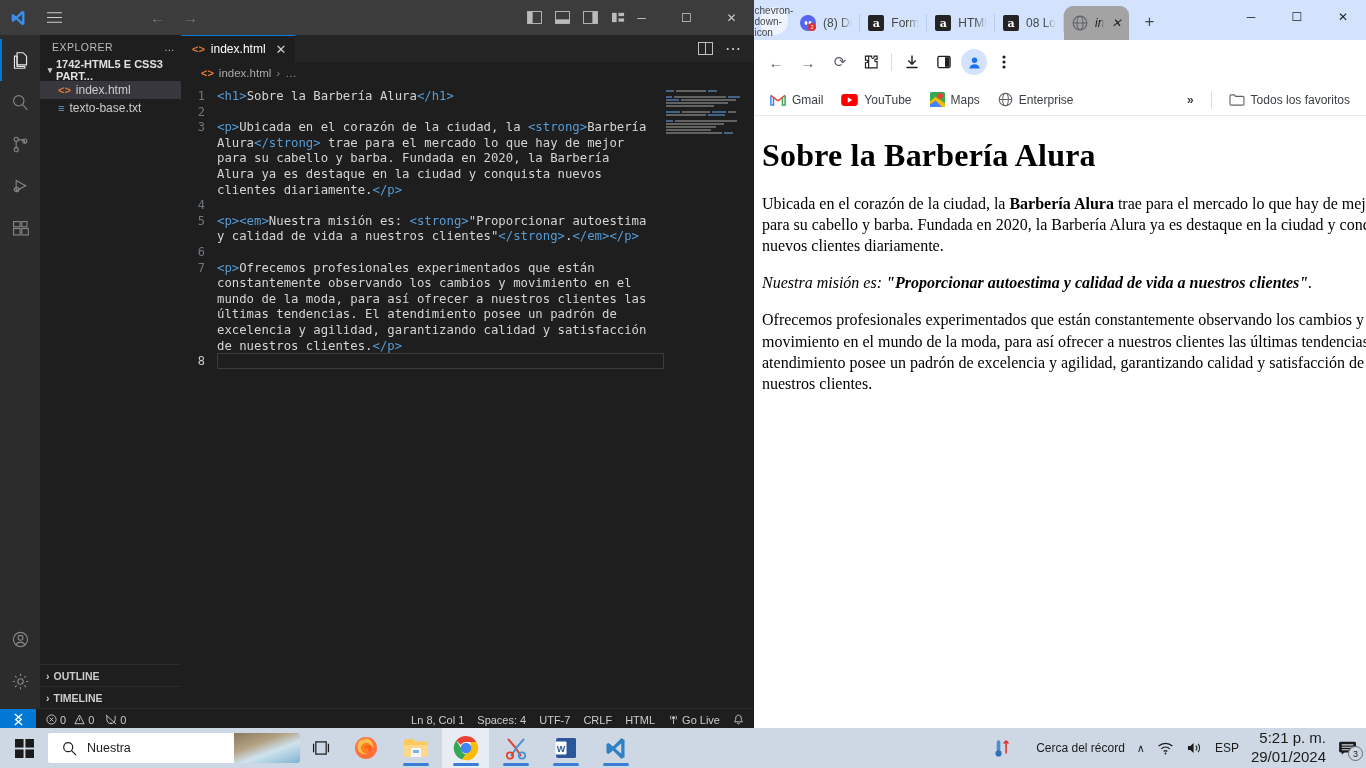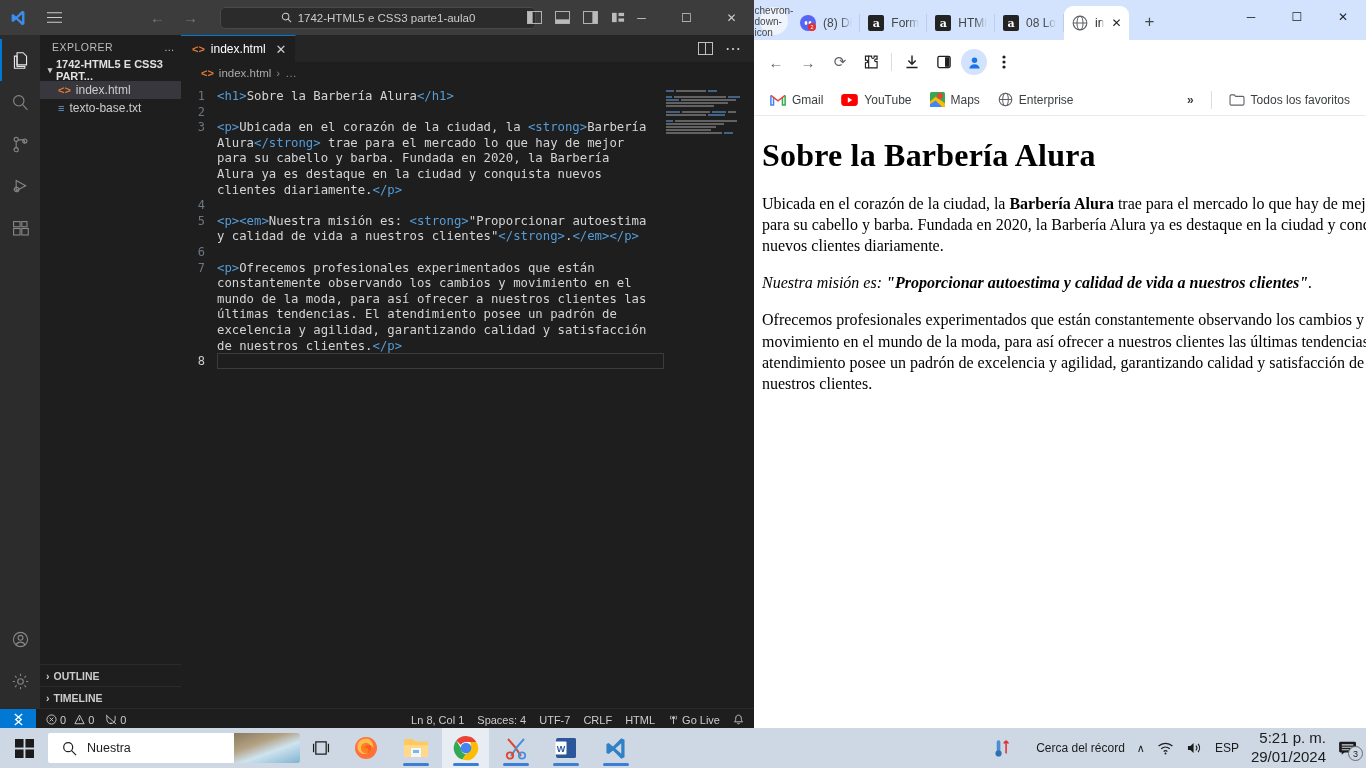--- a/index.html
+++ b/index.html
@@ -157,22 +157,23 @@
   }
   .ch-tab .lbl {
     white-space: nowrap; overflow: hidden;
     -webkit-mask-image: linear-gradient(90deg,#000 60%,transparent 100%);
     mask-image: linear-gradient(90deg,#000 60%,transparent 100%);
   }
   .ch-tab::after {
     content:''; position:absolute; right:0; top:8px; height:18px; width:1px; background:#b9cdec;
   }
   .ch-tab.active {
-    background: #ffffff; border-radius: 9px 9px 0 0; height: 34px; color: #1f1f1f;
+    background: #a3a3a3; border-radius: 9px 9px 0 0; height: 34px; color: #1f1f1f;
     max-width: 74px;
+    font-style: italic;
   }
   .ch-tab.active::after { display: none; }
   .ch-newtab {
     width: 28px; height: 28px; margin: 0 0 4px 6px; border-radius: 50%;
     display: flex; align-items: center; justify-content: center;
     font-size: 17px; color: #444746; cursor: pointer;
   }
   .ch-winctl { margin-left: auto; display: flex; align-self: flex-start; }
   .ch-winctl div {
     width: 46px; height: 34px; display: flex; align-items: center; justify-content: center;
@@ -279,29 +280,20 @@
       </div>
       <div class="vs-hamburger">
         <svg width="15" height="11" viewBox="0 0 15 11">
             <path stroke="#ccc" stroke-width="1.1" d="M0 .8h15M0 5.5h15M0 10.2h15"></path>
           </svg>
       </div>
       <div class="vs-navarrows">
         <span style="font-size:0">arrow-left-icon</span>
         <span>←</span>
         <span>→</span>
-      </div>
-      <div class="vs-quickopen">
-        <span>
-          <svg width="11" height="11" viewBox="0 0 12 12">
-              <circle cx="5" cy="5" r="3.6" fill="none" stroke="#ccc" stroke-width="1.1"></circle>
-              <path d="M7.7 7.7 11 11" stroke="#ccc" stroke-width="1.1"></path>
-            </svg>
-        </span>
-        <span>1742-HTML5 e CSS3 parte1-aula0</span>
       </div>
       <div class="vs-layout-icons">
         <span>
           <svg width="15" height="13" viewBox="0 0 16 14">
               <rect x=".5" y=".5" width="15" height="13" fill="none" stroke="#bbb"></rect>
               <rect x="1" y="1" width="5" height="12" fill="#bbb"></rect>
             </svg>
         </span>
         <span>
           <svg width="15" height="13" viewBox="0 0 16 14">

